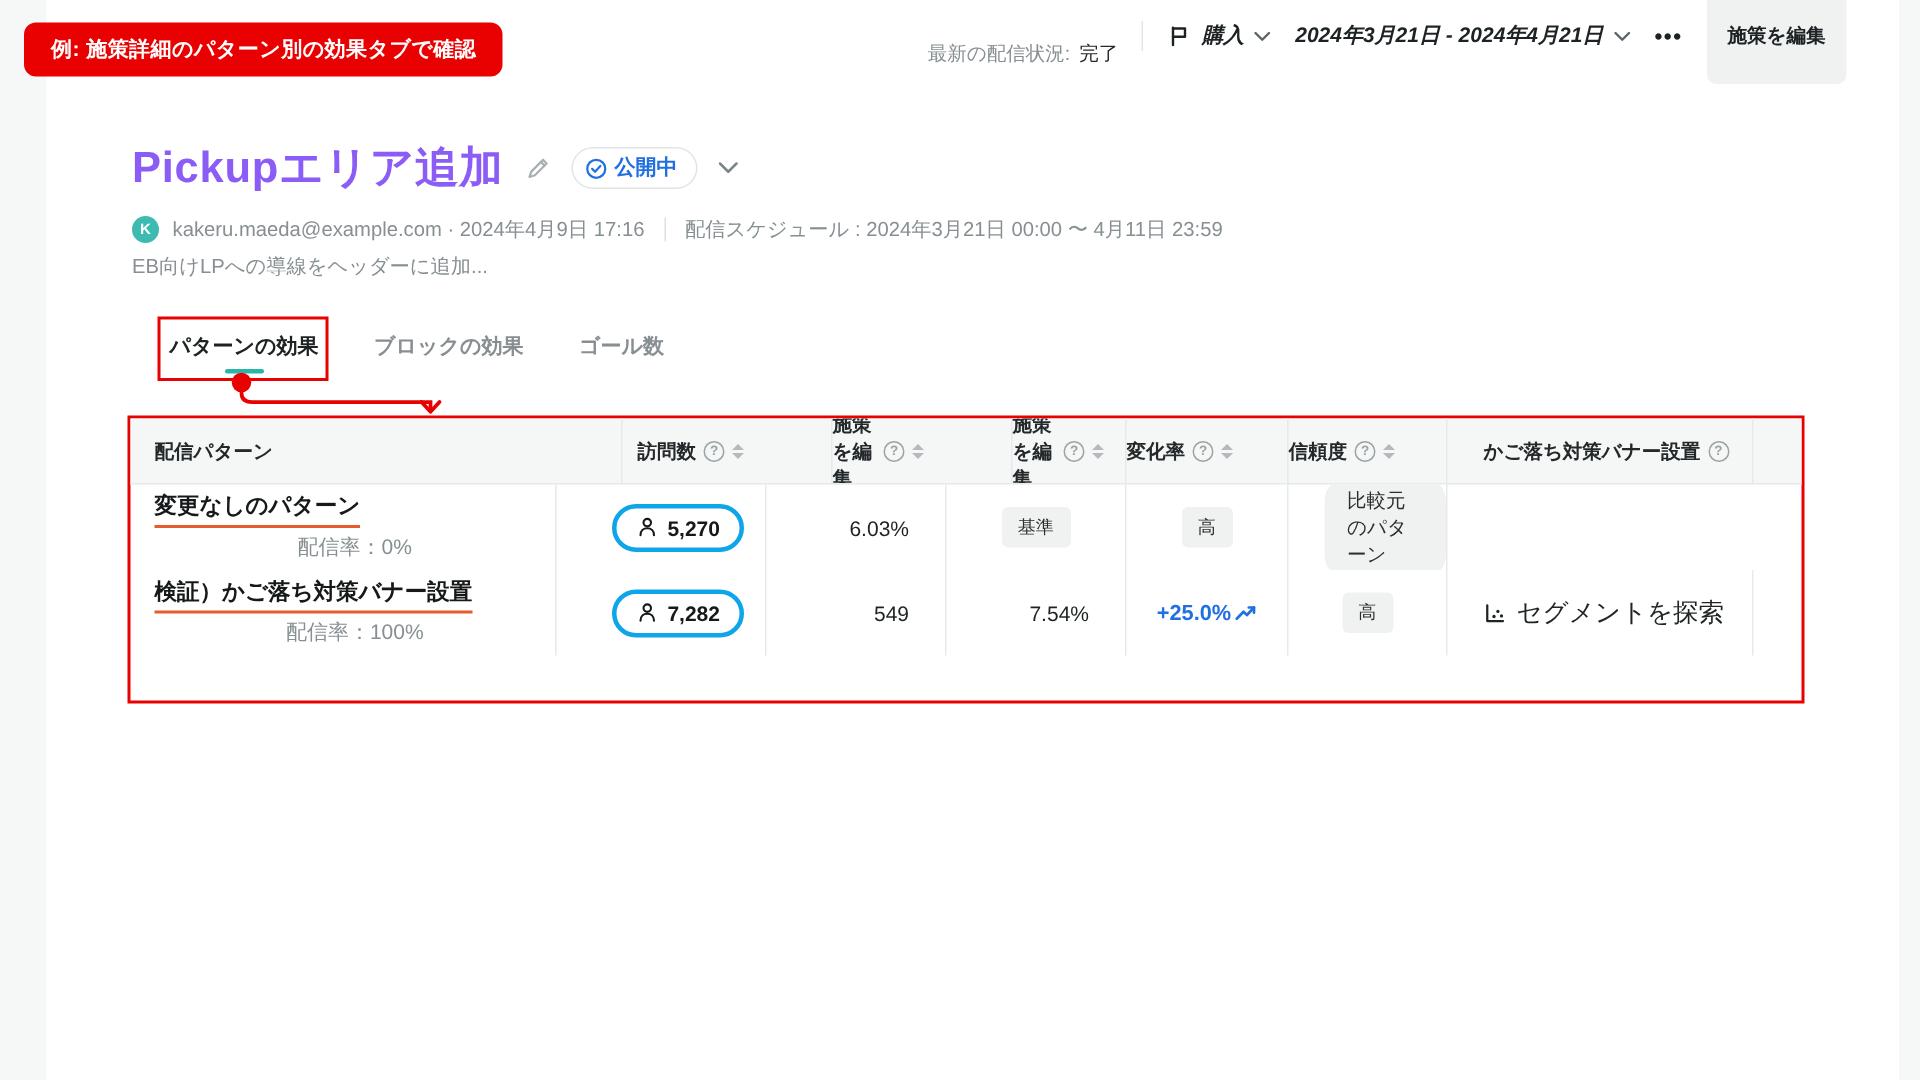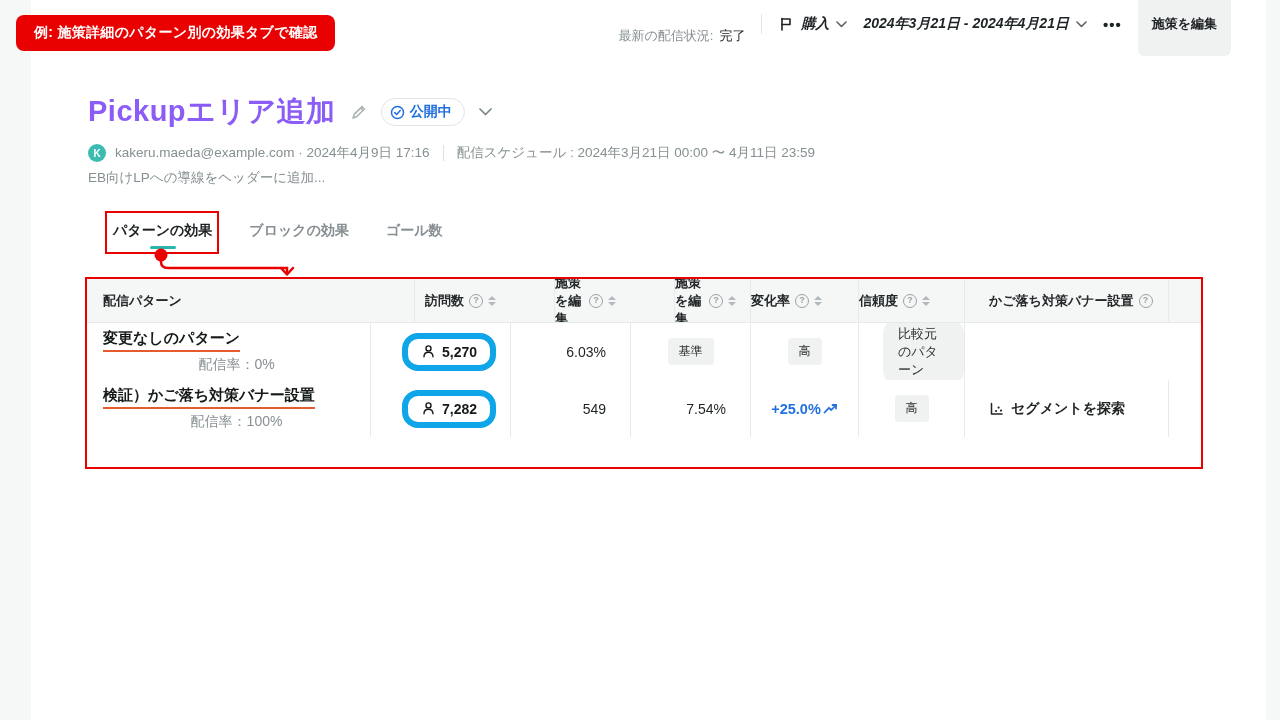--- a/index.html
+++ b/index.html
@@ -76,27 +76,27 @@
   .help::after{content:"?";font-size:9px;font-weight:700;color:#9aa3a6;line-height:1;}
   .sort{display:inline-flex;flex-direction:column;gap:2px;flex:none;}
   .sort i{display:block;width:0;height:0;border-left:4px solid transparent;border-right:4px solid transparent;}
   .sort .up{border-bottom:4px solid #b3babd;}
   .sort .dn{border-top:4px solid #b3babd;}
 
   .pattern-cell{display:flex;flex-direction:column;justify-content:center;gap:4px;}
   .pattern-link{font-size:15px;font-weight:700;color:#15191a;border-bottom:2.5px solid var(--orange);
     padding-bottom:2px;align-self:flex-start;cursor:pointer;line-height:1.25;}
   .sub-rate{font-size:14px;color:var(--muted);text-align:center;}
-  .visit-pill{display:inline-flex;align-items:center;gap:6px;border:6px solid #0ea5e9;border-radius:16px;
+  .visit-pill{display:inline-flex;align-items:center;gap:6px;border:3px solid #0ea5e9;border-radius:16px;
     padding:5px 13px;background:#fff;font-size:14px;font-weight:700;color:#15191a;cursor:pointer;}
   .num{font-size:14px;color:#1d2224;}
   .badge{background:var(--chip-bg);border-radius:4px;padding:5px 11px;font-size:12px;font-weight:500;color:#2a2e2e;}
   .compare-pill{background:var(--chip-bg);border-radius:16px;padding:7px 15px;font-size:13px;color:#2a2e2e;}
   .change-up{display:inline-flex;align-items:center;gap:2px;font-size:14.5px;font-weight:700;color:var(--blue);cursor:default;}
-  .explore-link{display:inline-flex;align-items:center;gap:7px;font-size:14px;font-weight:700;color:#1f2424;cursor:pointer;}
+  .explore-link{display:inline-flex;align-items:center;gap:7px;font-size:17px;font-weight:400;color:#1f2424;cursor:pointer;}
   svg{display:block;flex:none;}
 </style>
 </head>
 <body>
 
 <div class="page">
   <div class="edge-strip left"></div>
   <div class="edge-strip right"></div>
 
   <div class="callout">例: 施策詳細のパターン別の効果タブで確認</div>

